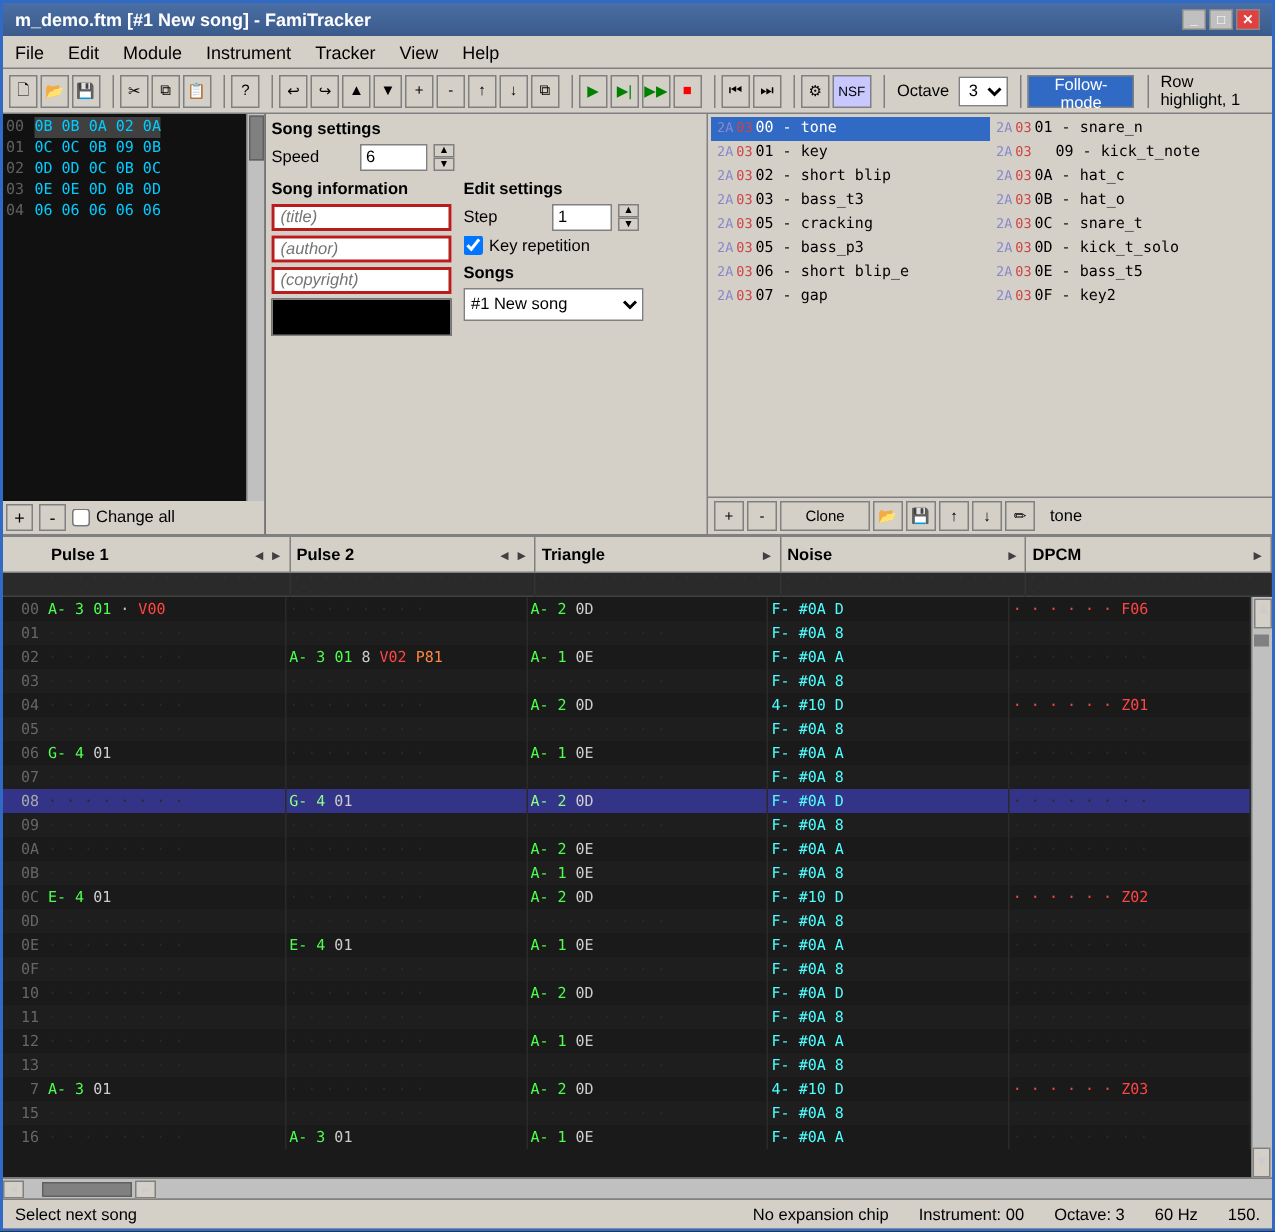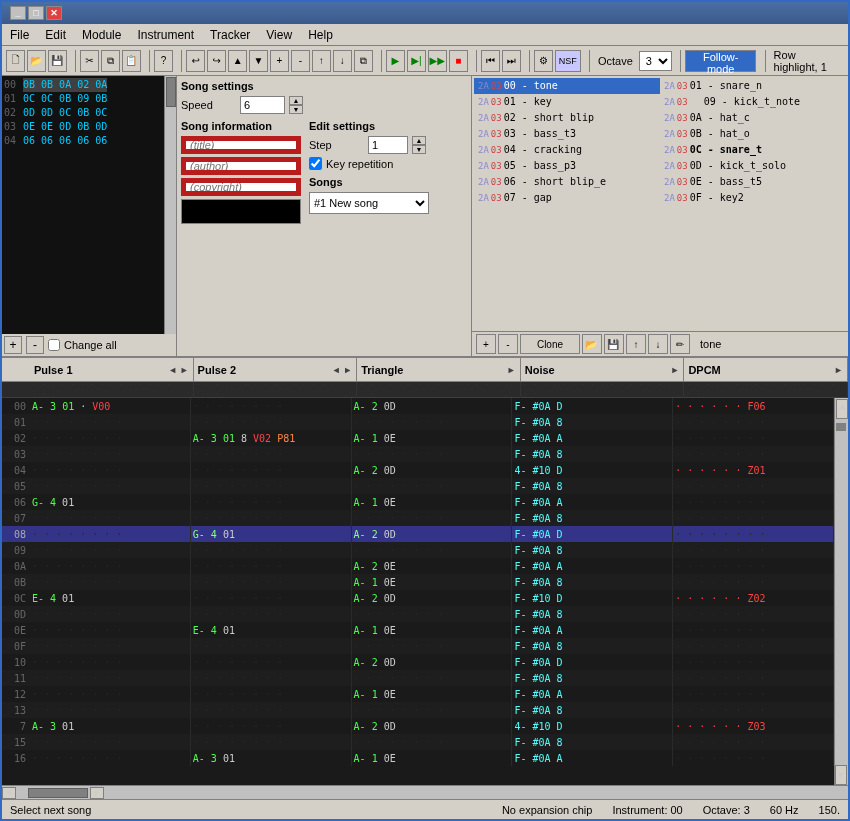--- a/index.html
+++ b/index.html
@@ -163,21 +163,21 @@
       background: #d4d0c8;
       border: 1px solid #808080;
       font-size: 7px;
       cursor: pointer;
       display: flex; align-items: center; justify-content: center;
       line-height: 1;
     }
 
     .song-info-input {
       width: 120px; height: 18px;
-      border: 5px solid #b91c1c;
+      border: 2px solid #b91c1c;
       background: white;
       font-size: 11px;
       padding: 0 4px;
       color: #888;
       font-style: italic;
     }
 
     .song-color-box {
       width: 120px; height: 25px;
       background: #000;
@@ -411,20 +411,21 @@
       margin: 1px;
       border: 1px solid #606060;
     }
   </style>
 </head>
 <body>
 
 <div id="app-window">
 
   <div id="title-bar">
+    <span>m_demo.ftm [#1 New song] - FamiTracker</span>
     <div id="title-bar-controls">
       <div class="title-btn">_</div>
       <div class="title-btn">□</div>
       <div class="title-btn close">✕</div>
     </div>
   </div>
 
   <div id="menu-bar">
     <span class="menu-item">File</span>
     <span class="menu-item">Edit</span>
@@ -608,26 +609,26 @@
               <span style="color:#000;font-size:10px;">03 - bass_t3</span>
             </div>
             <div class="inst-item">
               <span style="color:#8888cc;font-size:9px;margin-right:2px;">2A</span>
               <span style="color:#cc4444;font-size:9px;margin-right:2px;">03</span>
               <span style="color:#000;font-size:10px;">0B - hat_o</span>
             </div>
             <div class="inst-item">
               <span style="color:#8888cc;font-size:9px;margin-right:2px;">2A</span>
               <span style="color:#cc4444;font-size:9px;margin-right:2px;">03</span>
-              <span style="color:#000;font-size:10px;">04 - cracking</span>
-            </div>
-            <div class="inst-item">
-              <span style="color:#8888cc;font-size:9px;margin-right:2px;">2A</span>
-              <span style="color:#cc4444;font-size:9px;margin-right:2px;">03</span>
-              <span style="color:#000;font-size:10px;font-weight:bold;">0C - snare_t</span>
+              <span style="color:#000;font-size:10px;">05 - cracking</span>
+            </div>
+            <div class="inst-item">
+              <span style="color:#8888cc;font-size:9px;margin-right:2px;">2A</span>
+              <span style="color:#cc4444;font-size:9px;margin-right:2px;">03</span>
+              <span style="color:#000;font-size:10px;">0C - snare_t</span>
             </div>
             <div class="inst-item">
               <span style="color:#8888cc;font-size:9px;margin-right:2px;">2A</span>
               <span style="color:#cc4444;font-size:9px;margin-right:2px;">03</span>
               <span style="color:#000;font-size:10px;">05 - bass_p3</span>
             </div>
             <div class="inst-item">
               <span style="color:#8888cc;font-size:9px;margin-right:2px;">2A</span>
               <span style="color:#cc4444;font-size:9px;margin-right:2px;">03</span>
               <span style="color:#000;font-size:10px;">0D - kick_t_solo</span>

